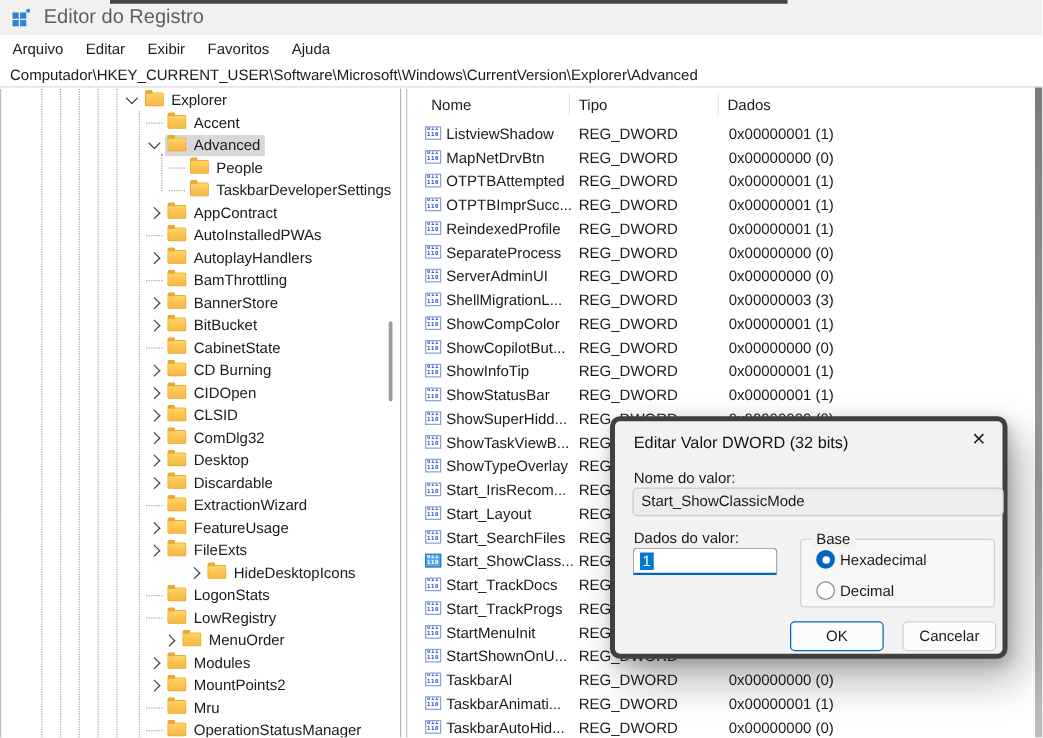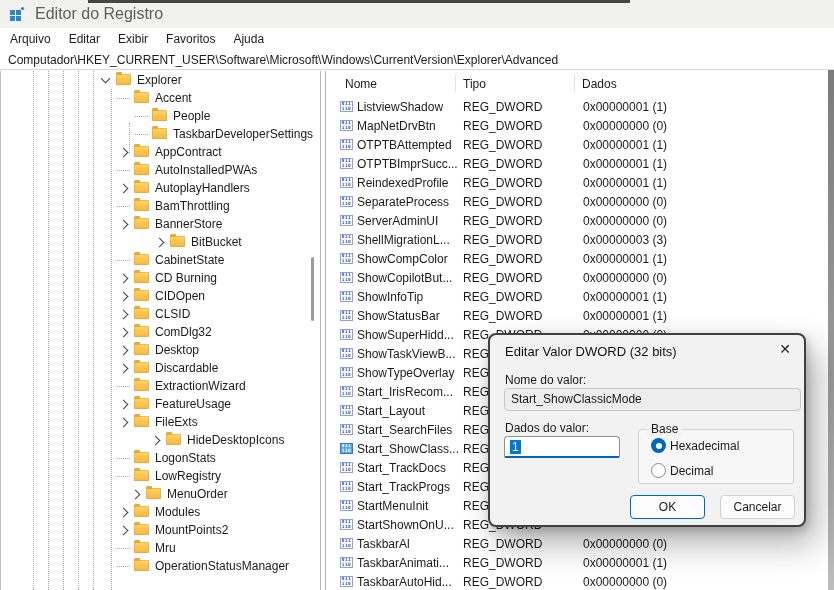--- a/index.html
+++ b/index.html
@@ -57,21 +57,21 @@
   .dword{margin-left:14px;width:13px;min-width:13px;height:11px;border:1px solid #8fa0dc;
          box-sizing:border-box;display:flex;flex-direction:column;justify-content:center;
          align-items:center;background:#fff;color:#2a51c8;
          font:700 4.5px/4.5px "DejaVu Sans Mono",monospace;letter-spacing:.5px;overflow:hidden}
   .dword i{font-style:normal;display:block}
   .dword.sel{background:#59a7e8;border-color:#2e7cc0;color:#fff}
   .c-name{margin-left:4px;width:106px;overflow:hidden}
   .c-tipo{width:120px}
   
   .dialog{position:absolute;left:488px;top:333px;width:318px;height:194px;background:#f2f2f2;
-          border:2px solid #404040;border-radius:8px;z-index:10;font-size:12px;box-sizing:border-box;
+          border:4px solid #404040;border-radius:8px;z-index:10;font-size:12px;box-sizing:border-box;
           box-shadow:10px 16px 34px rgba(0,0,0,.32),2px 4px 10px rgba(0,0,0,.18)}
   .dlg-title{position:absolute;left:15px;top:9px;font-size:13px;color:#111}
   .dlg-close{position:absolute;right:13px;top:7px;font-size:14px;color:#222;line-height:14px}
   .dlg-name-label{position:absolute;left:15px;top:38px}
   .dlg-name-field{position:absolute;left:14px;top:53px;width:289px;height:21px;background:#ededed;
                   border:1px solid #c8c8c8;border-radius:4px;line-height:21px;padding-left:6px;
                   box-sizing:content-box;overflow:hidden}
   .dlg-data-label{position:absolute;left:15px;top:86px}
   .dlg-input{position:absolute;left:14px;top:101px;width:116px;height:22px;background:#fff;
              border:1px solid #8f8f8f;border-bottom:2px solid #0067c0;border-radius:4px 4px 2px 2px;
@@ -141,20 +141,29 @@
         </div>
         <div class="tree-row" style="padding-left: 114px;">
           <span class="slot">
             <i class="stub"></i>
           </span>
           <span class="rowc">
             <span class="folder"></span>
             <span class="tree-label">Accent</span>
           </span>
         </div>
+        <div class="tree-row" style="padding-left: 114px;">
+          <span class="slot">
+            <i class="chev exp"></i>
+          </span>
+          <span class="rowc sel">
+            <span class="folder"></span>
+            <span class="tree-label">Advanced</span>
+          </span>
+        </div>
         <div class="tree-row" style="padding-left: 132px;">
           <span class="slot">
             <i class="stub"></i>
           </span>
           <span class="rowc">
             <span class="folder"></span>
             <span class="tree-label">People</span>
           </span>
         </div>
         <div class="tree-row" style="padding-left: 132px;">
@@ -204,21 +213,21 @@
         </div>
         <div class="tree-row" style="padding-left: 114px;">
           <span class="slot">
             <i class="chev col"></i>
           </span>
           <span class="rowc">
             <span class="folder"></span>
             <span class="tree-label">BannerStore</span>
           </span>
         </div>
-        <div class="tree-row" style="padding-left: 114px; margin-left: 36px;">
+        <div class="tree-row" style="padding-left: 114px;">
           <span class="slot">
             <i class="chev col"></i>
           </span>
           <span class="rowc">
             <span class="folder"></span>
             <span class="tree-label">BitBucket</span>
           </span>
         </div>
         <div class="tree-row" style="padding-left: 114px;">
           <span class="slot">

